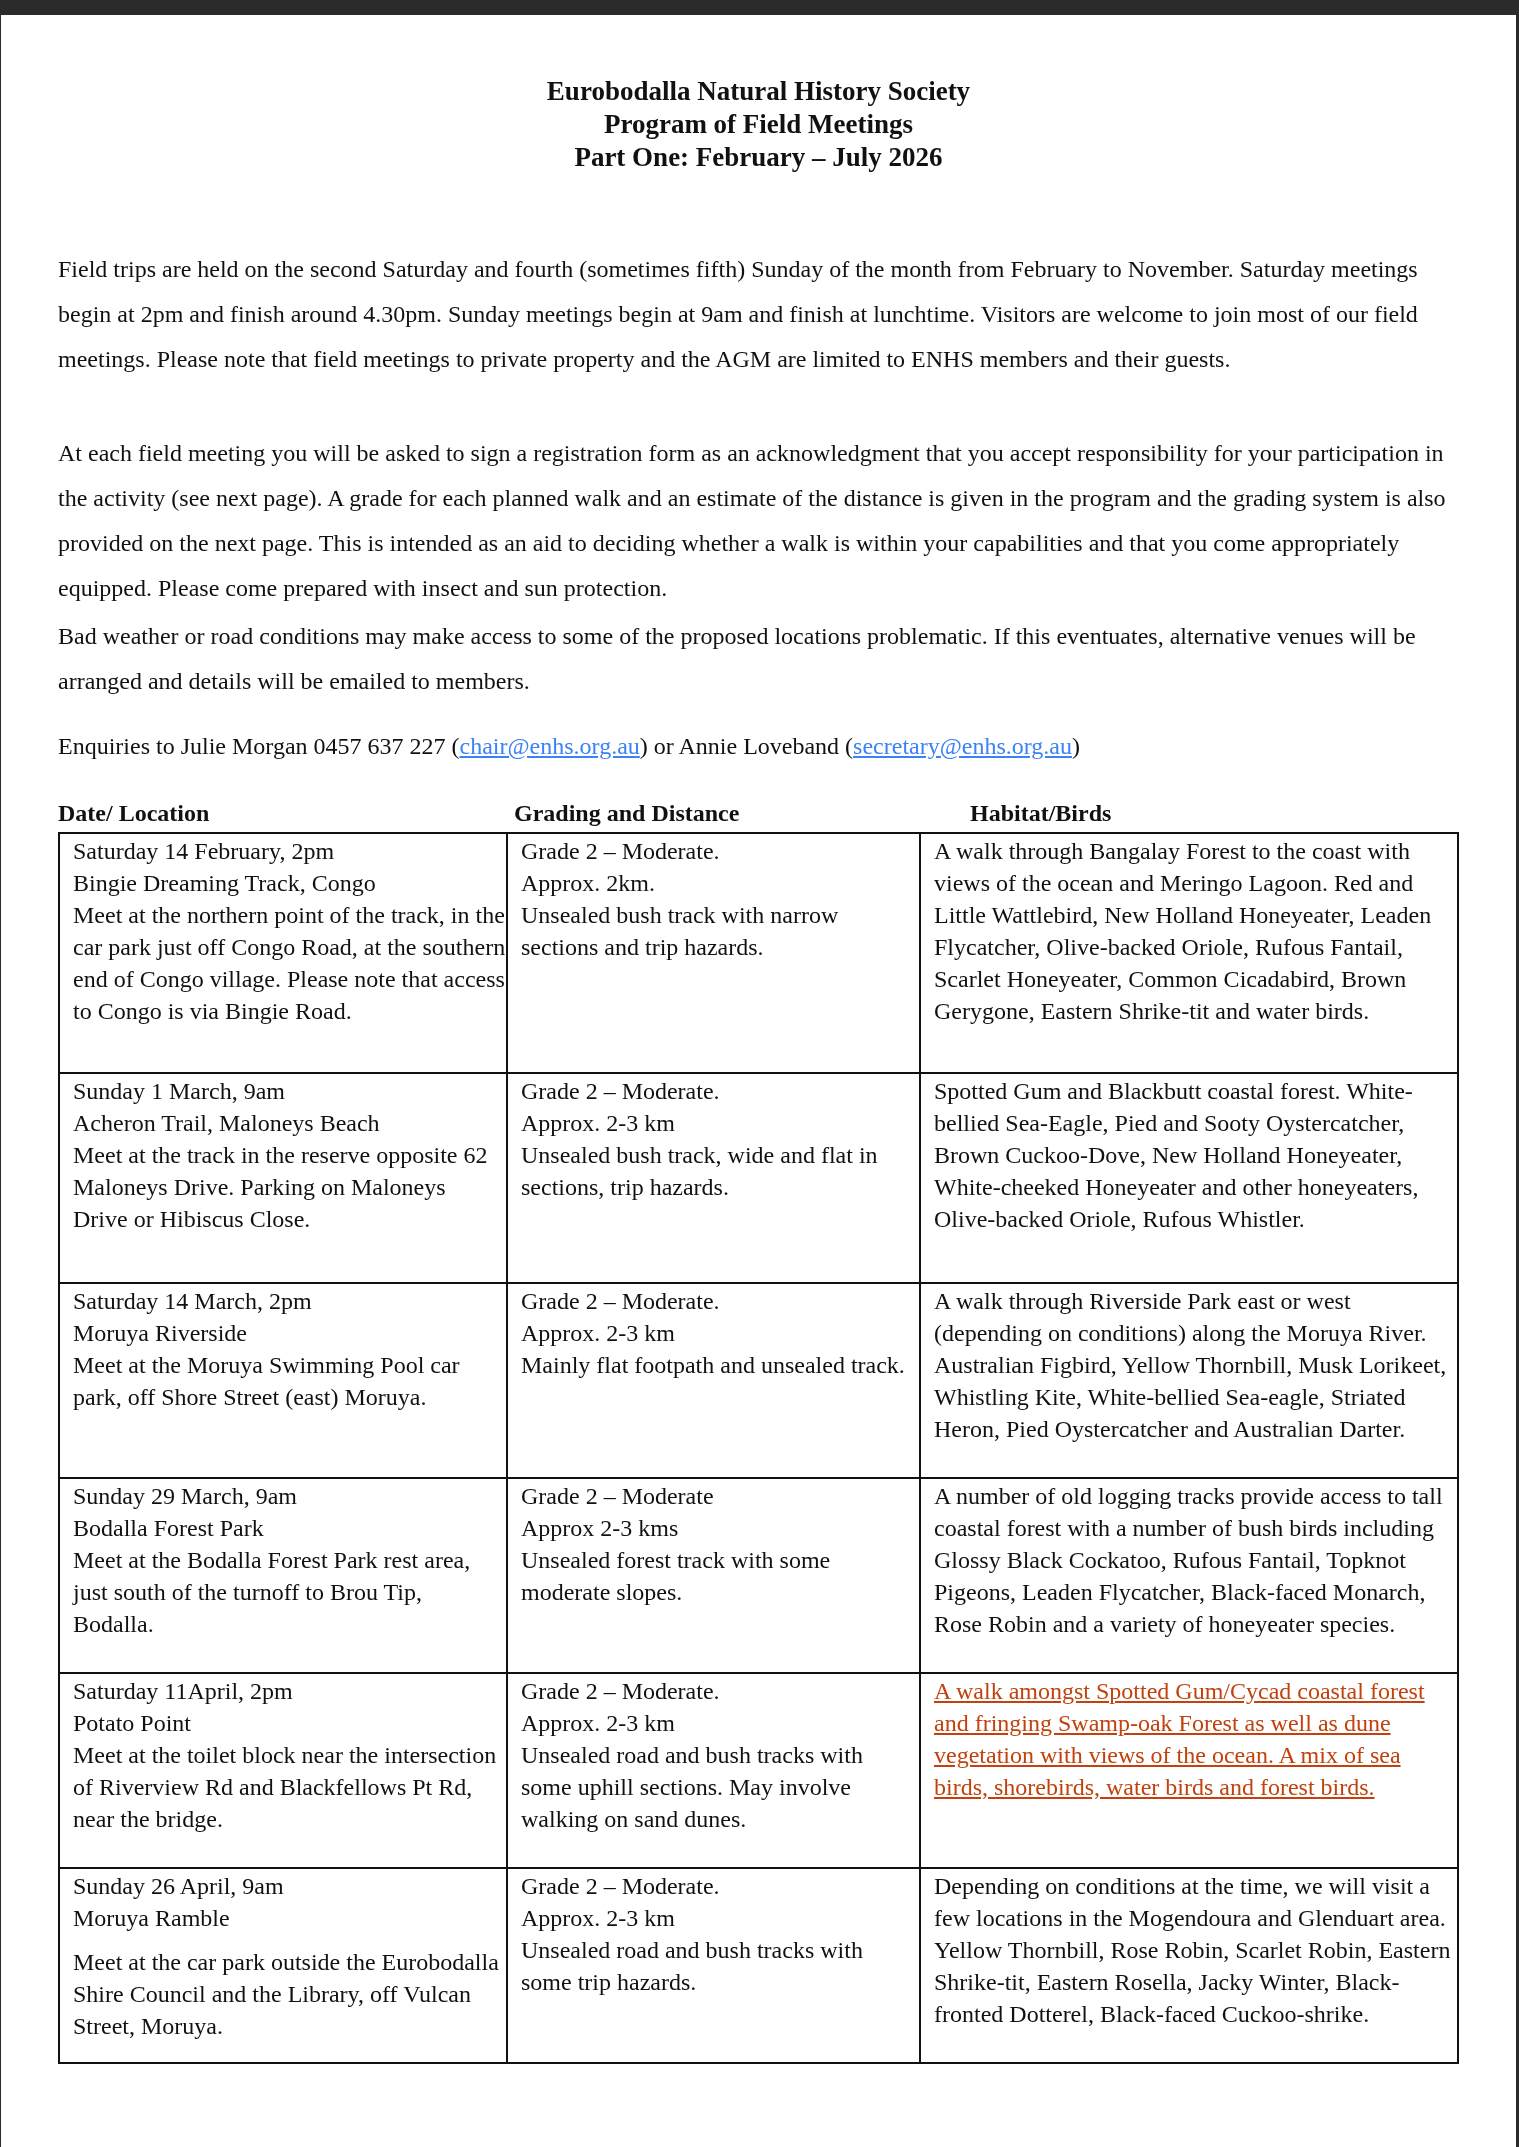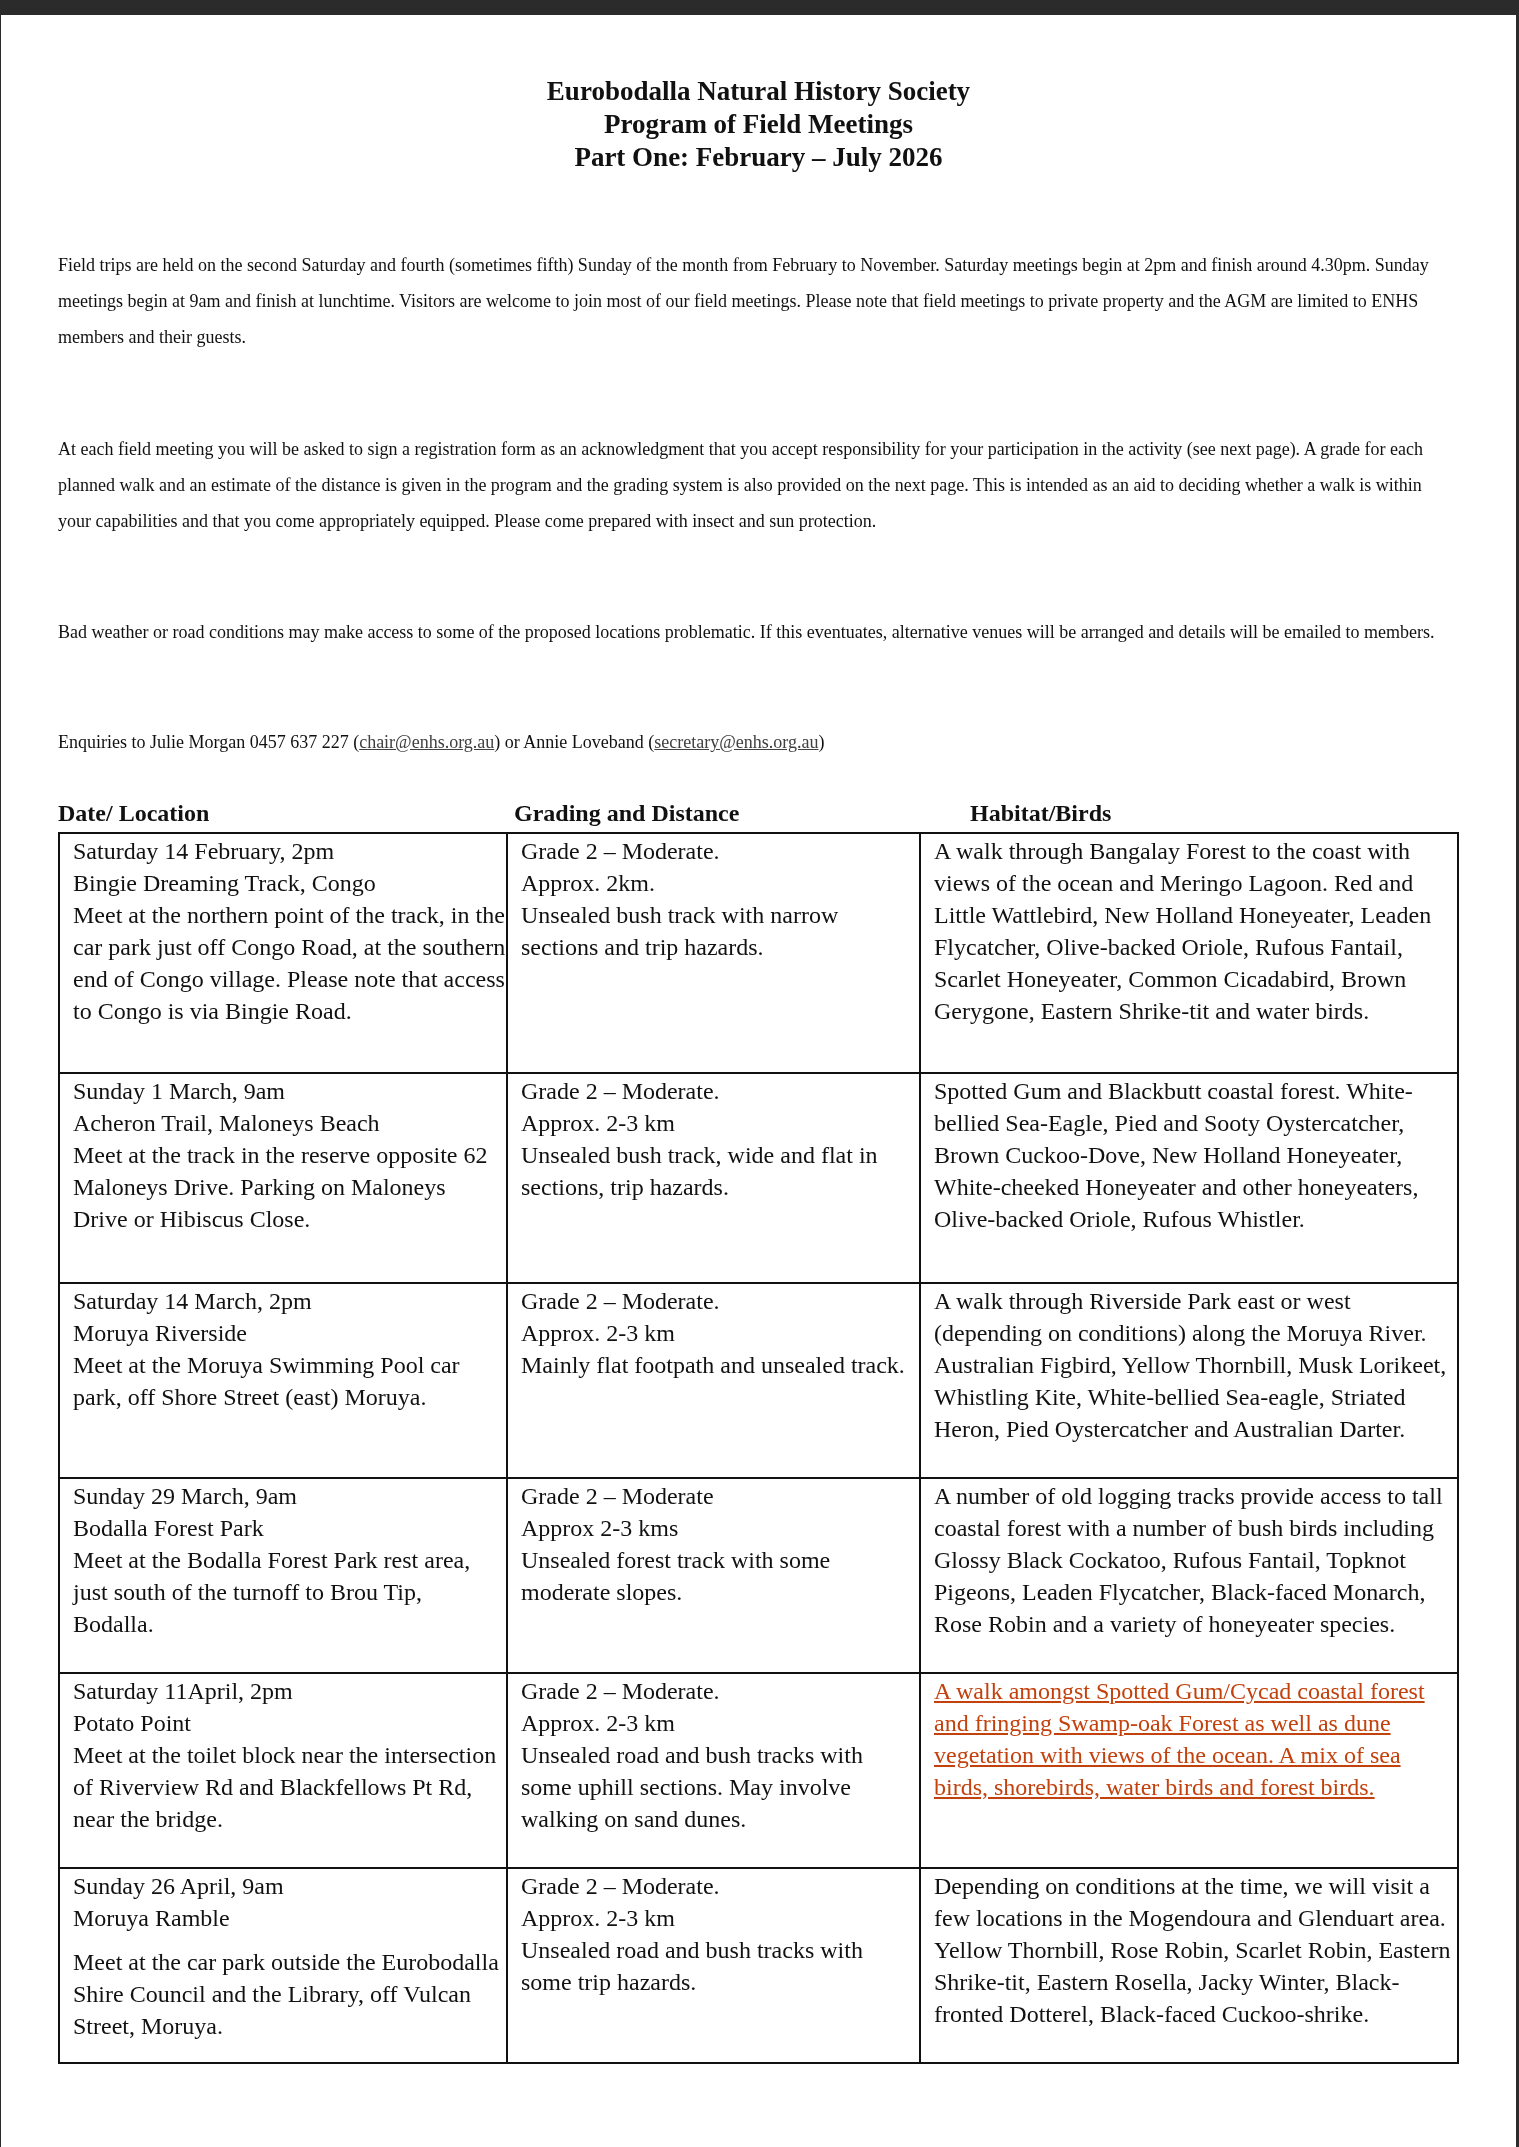--- a/index.html
+++ b/index.html
@@ -31,30 +31,30 @@
       text-align: center;
       font-weight: bold;
       font-size: 27px;
       line-height: 33px;
     }
     .title-line { display: block; }
     .para {
       position: absolute;
       left: 57px;
       width: 1400px;
-      font-size: 18px;
-      line-height: 36px;
+      font-size: 24px;
+      line-height: 45px;
       margin: 0;
     }
     #p1 { top: 232px; }
     #p2 { top: 416px; }
     #p3 { top: 599px; }
     #p4 { top: 709px; }
     a.email {
-      color: #404040;
+      color: #3b82f6;
       text-decoration: underline;
     }
     .col-headers {
       position: absolute;
       top: 785px;
       left: 57px;
       width: 1400px;
       height: 30px;
       font-weight: bold;
       font-size: 24px;

